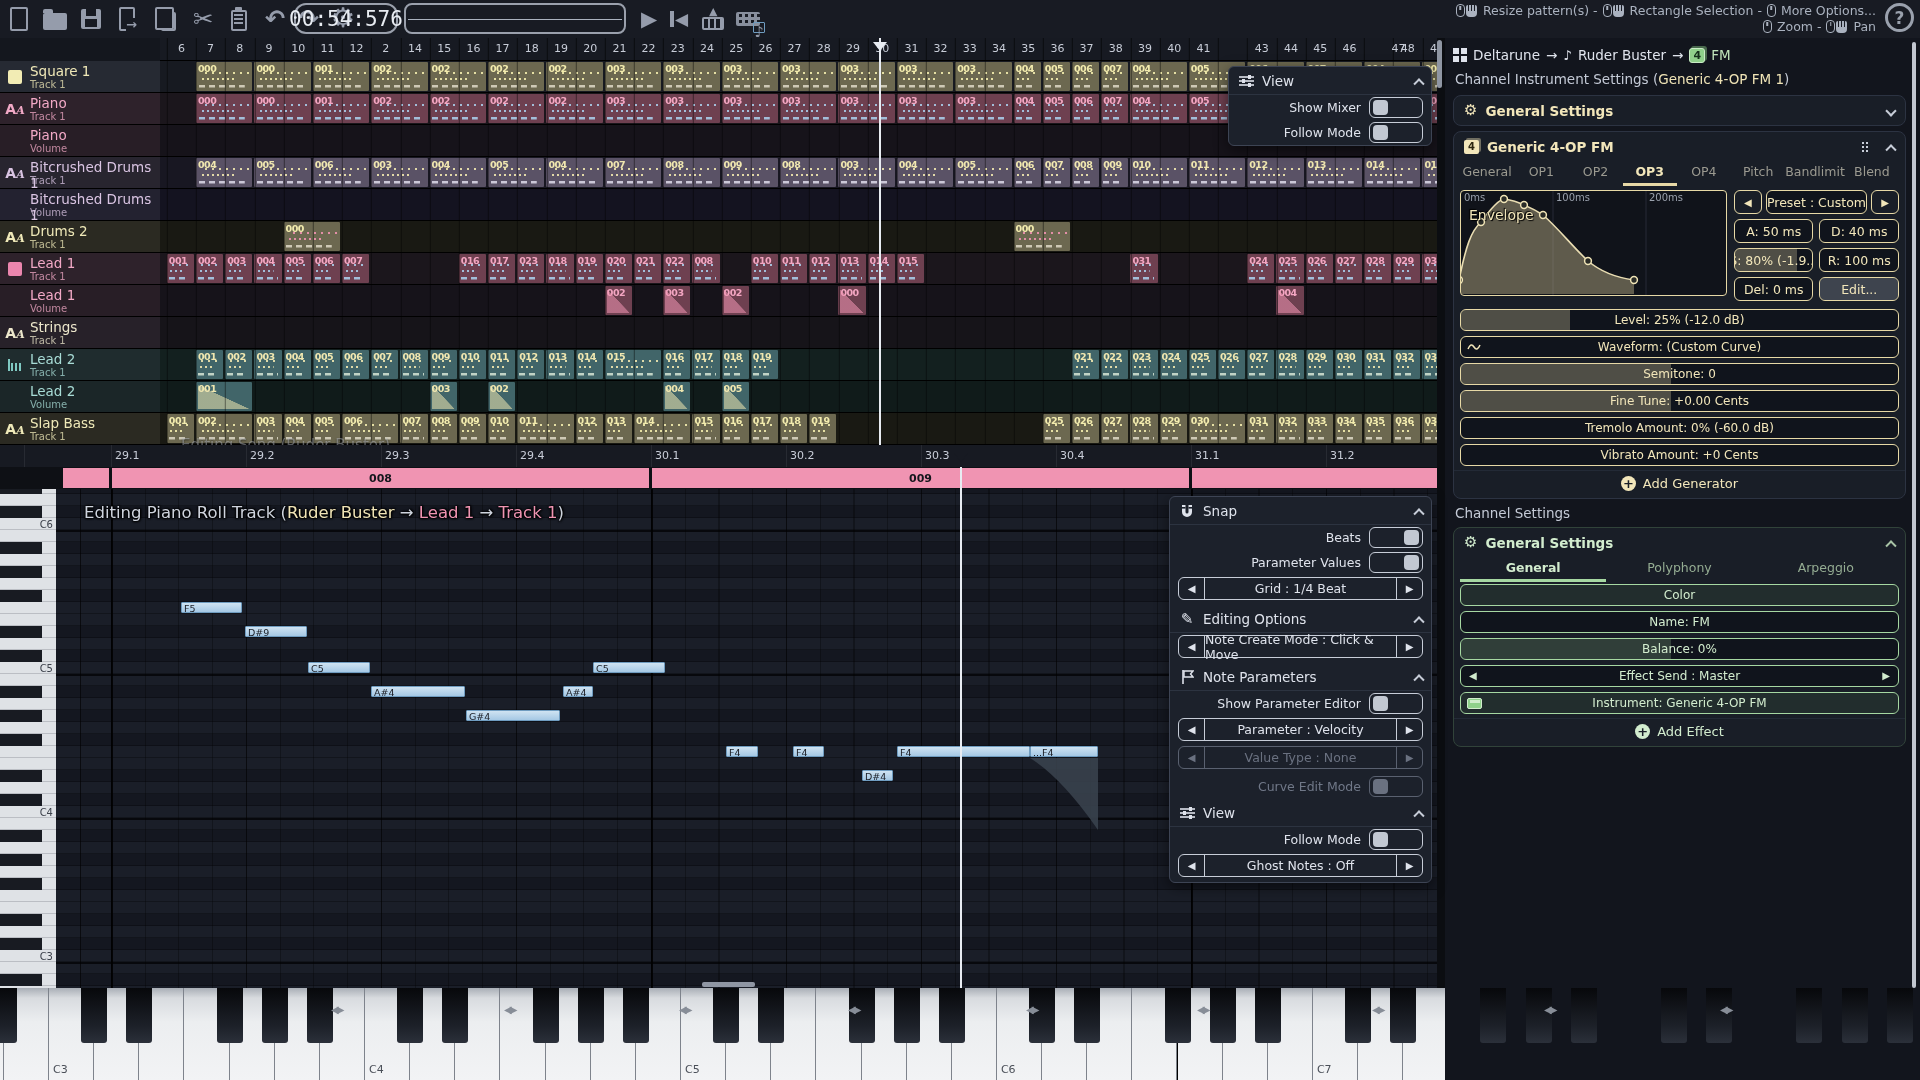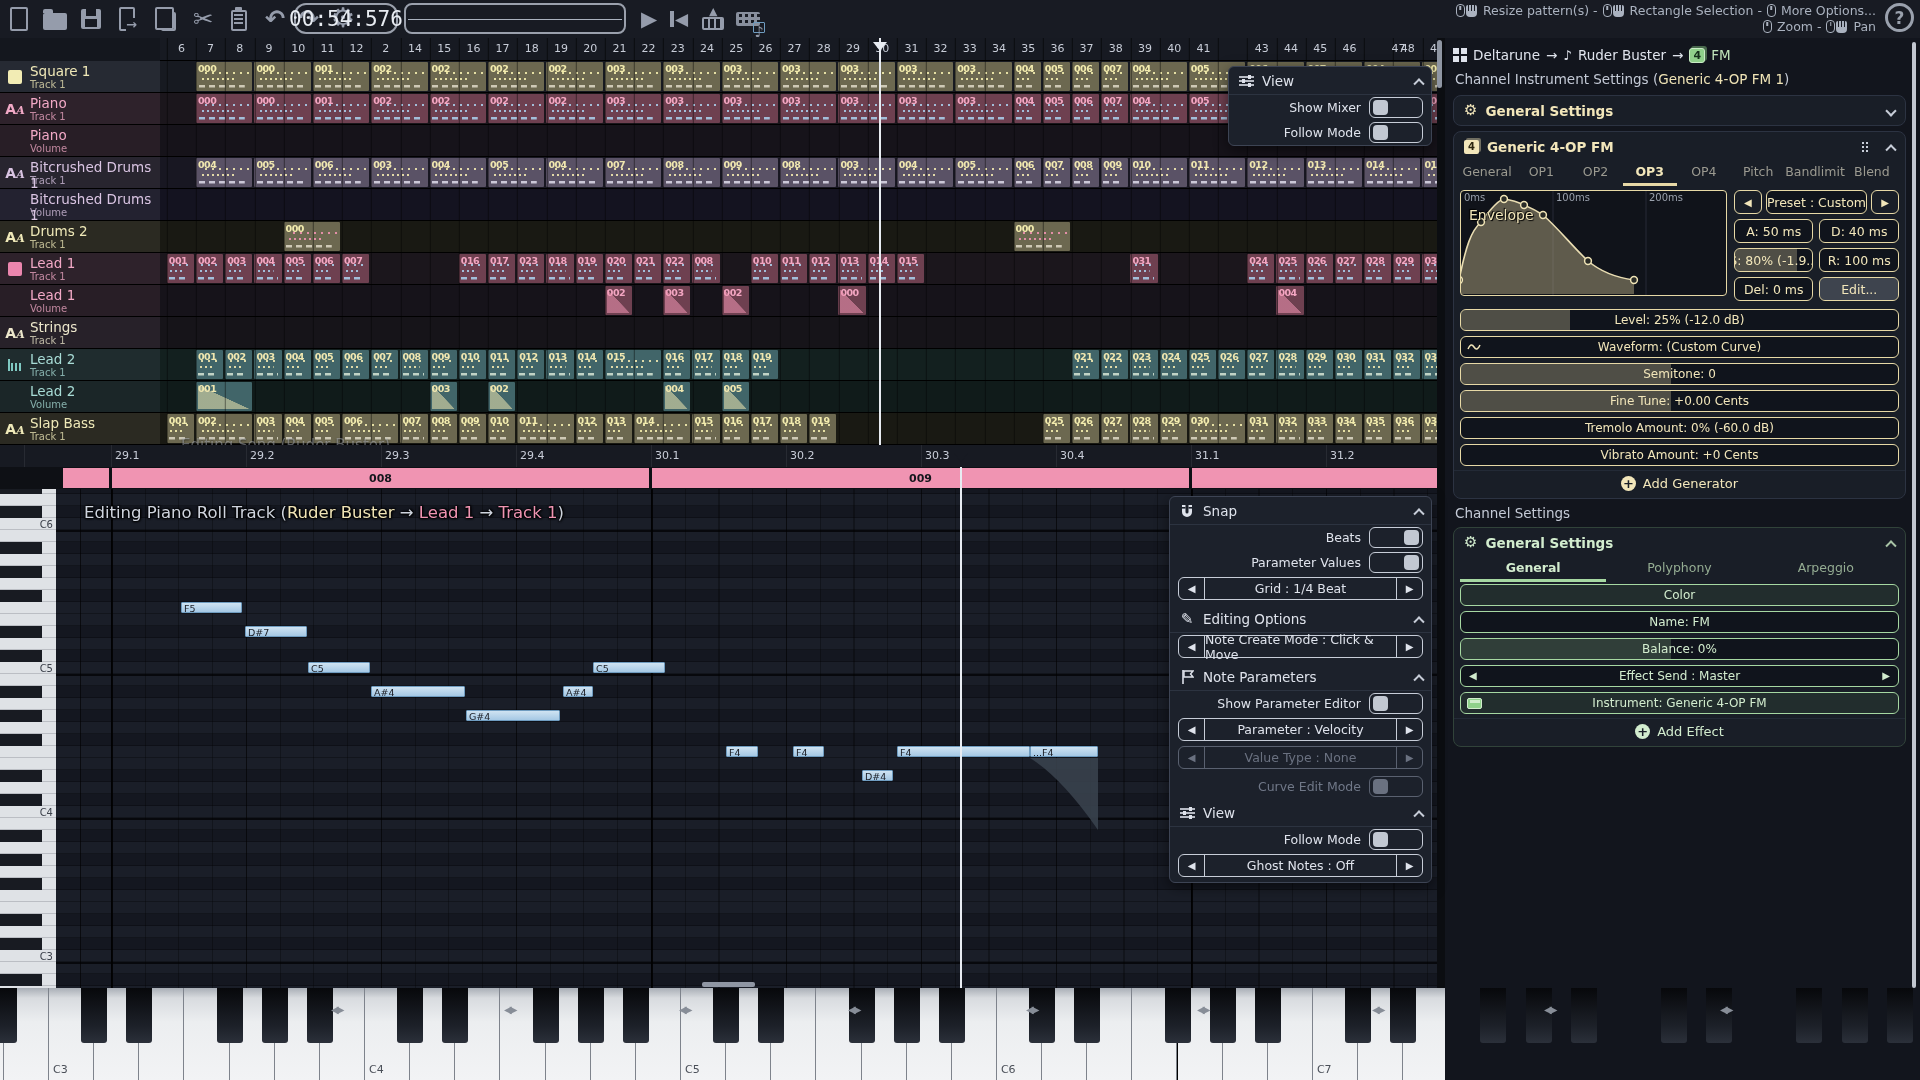--- a/index.html
+++ b/index.html
@@ -1261,21 +1261,21 @@
       </div>
     <div id="roll-grid"></div>
     <svg id="release-svg" width="1437" height="499">
       <path d="M1030,269 L1098,269 L1098,341 Q1062,289 1030,269 Z" fill="#39414d" opacity="0.9"></path>
     </svg>
     <div id="roll-notes">
         <div class="note" style="left: 181px; top: 113px; width: 61px;">
           <div class="nl">F5</div>
         </div>
         <div class="note" style="left: 245px; top: 137px; width: 62px;">
-          <div class="nl">D#7</div>
+          <div class="nl">D#9</div>
         </div>
         <div class="note" style="left: 308px; top: 173px; width: 62px;">
           <div class="nl">C5</div>
         </div>
         <div class="note" style="left: 371px; top: 197px; width: 94px;">
           <div class="nl">A#4</div>
         </div>
         <div class="note" style="left: 466px; top: 221px; width: 94px;">
           <div class="nl">G#4</div>
         </div>

